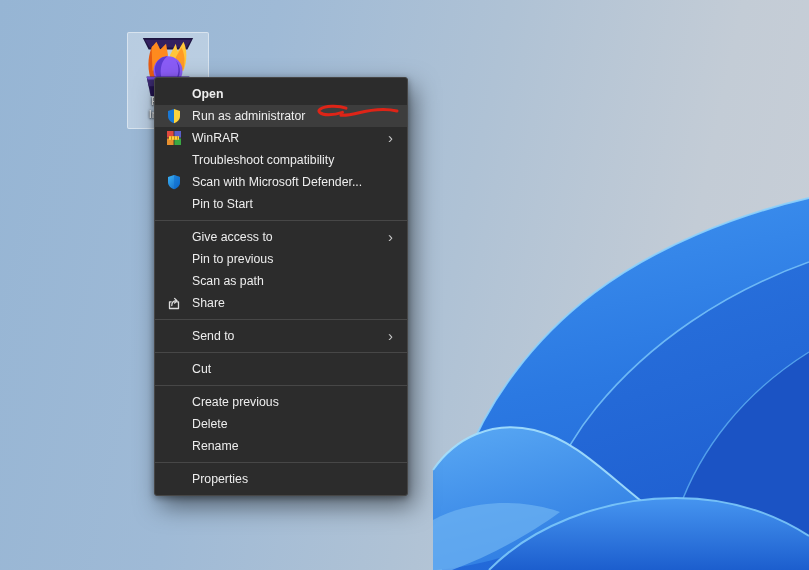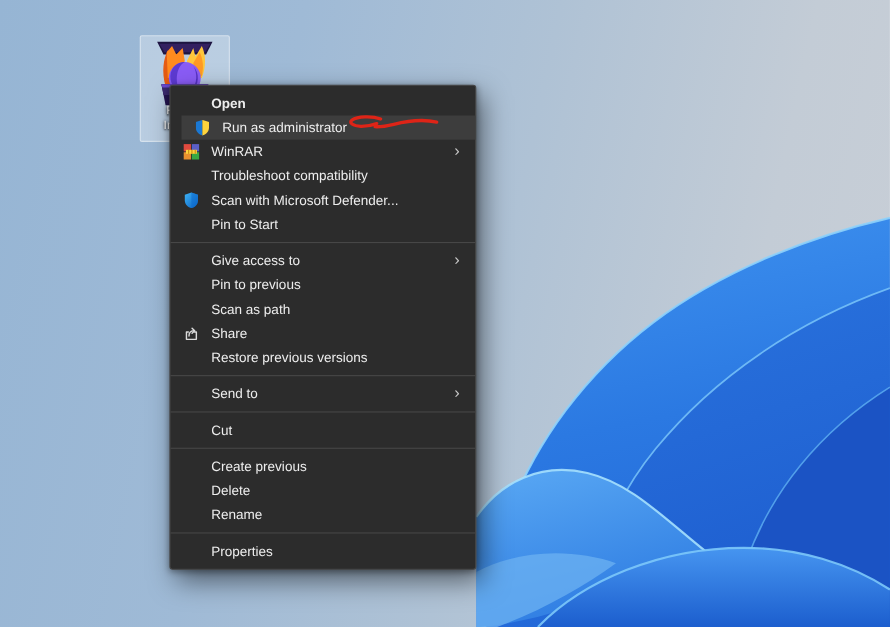--- a/index.html
+++ b/index.html
@@ -18,33 +18,33 @@
     border-radius:2px;box-sizing:border-box;
   }
   .desktop-icon .art{position:absolute;left:10px;top:3px;width:60px;height:60px;}
   .icon-label{
     position:absolute;left:0;top:62px;width:100%;
     text-align:center;color:#fff;font-size:11px;line-height:13px;
     text-shadow:0 1px 2px rgba(0,0,0,0.85),0 0 3px rgba(0,0,0,0.6);
   }
   
   .context-menu{
-    position:absolute;left:154px;top:77px;width:279px;
+    position:absolute;left:154px;top:77px;width:254px;
     background:var(--menu-bg,#2c2c2c);
     border:1px solid #464646;border-radius:3px;
     box-shadow:6px 10px 24px rgba(0,0,0,0.50),0 2px 6px rgba(0,0,0,0.35);
     padding:5px 0;box-sizing:border-box;z-index:5;
   }
   .menu-item{
     position:relative;height:22px;display:flex;align-items:center;
     padding-left:37px;color:var(--menu-text,#ededed);font-size:12.3px;
     cursor:default;white-space:nowrap;
   }
   .menu-item.bold{font-weight:bold;}
-  .menu-item.highlighted{background:var(--menu-hl,#3d3d3d);margin-left:10px;}
+  .menu-item.highlighted{background:var(--menu-hl,#3d3d3d);}
   .mi-icon{position:absolute;left:11px;top:3px;width:16px;height:16px;}
   .mi-icon svg{display:block;}
   .chev{
     position:absolute;right:14px;top:50%;transform:translateY(-54%);
     font-size:15px;color:#c8c8c8;line-height:1;
   }
   .separator{height:11px;display:flex;align-items:center;}
   .separator .line{height:1px;width:100%;background:var(--menu-sep,#474747);}
   
   #arrow{position:absolute;left:312px;top:100px;z-index:9;pointer-events:none;}
@@ -179,23 +179,20 @@
     <div class="menu-item">
       <span class="mi-icon">
         <svg width="16" height="16" viewBox="0 0 16 16" fill="none" stroke="#dcdcdc" stroke-width="1.3" stroke-linecap="round" stroke-linejoin="round">
           <path d="M5.2 6.8 H3.5 V13.5 H12.5 V6.8 H10.8"></path>
           <path d="M5.8 10.5 C5.8 7.6 7.6 5.8 10.2 5.6"></path>
           <path d="M8.6 3.4 L11 5.7 L8.6 8"></path>
         </svg>
       </span>
       <span>Share</span>
     </div>
-    <div class="menu-item">
-      <span>Restore previous versions</span>
-    </div>
     <div class="separator">
       <div class="line"></div>
     </div>
     <div class="menu-item">
       <span>Send to</span>
       <span class="chev">›</span>
     </div>
     <div class="separator">
       <div class="line"></div>
     </div>

